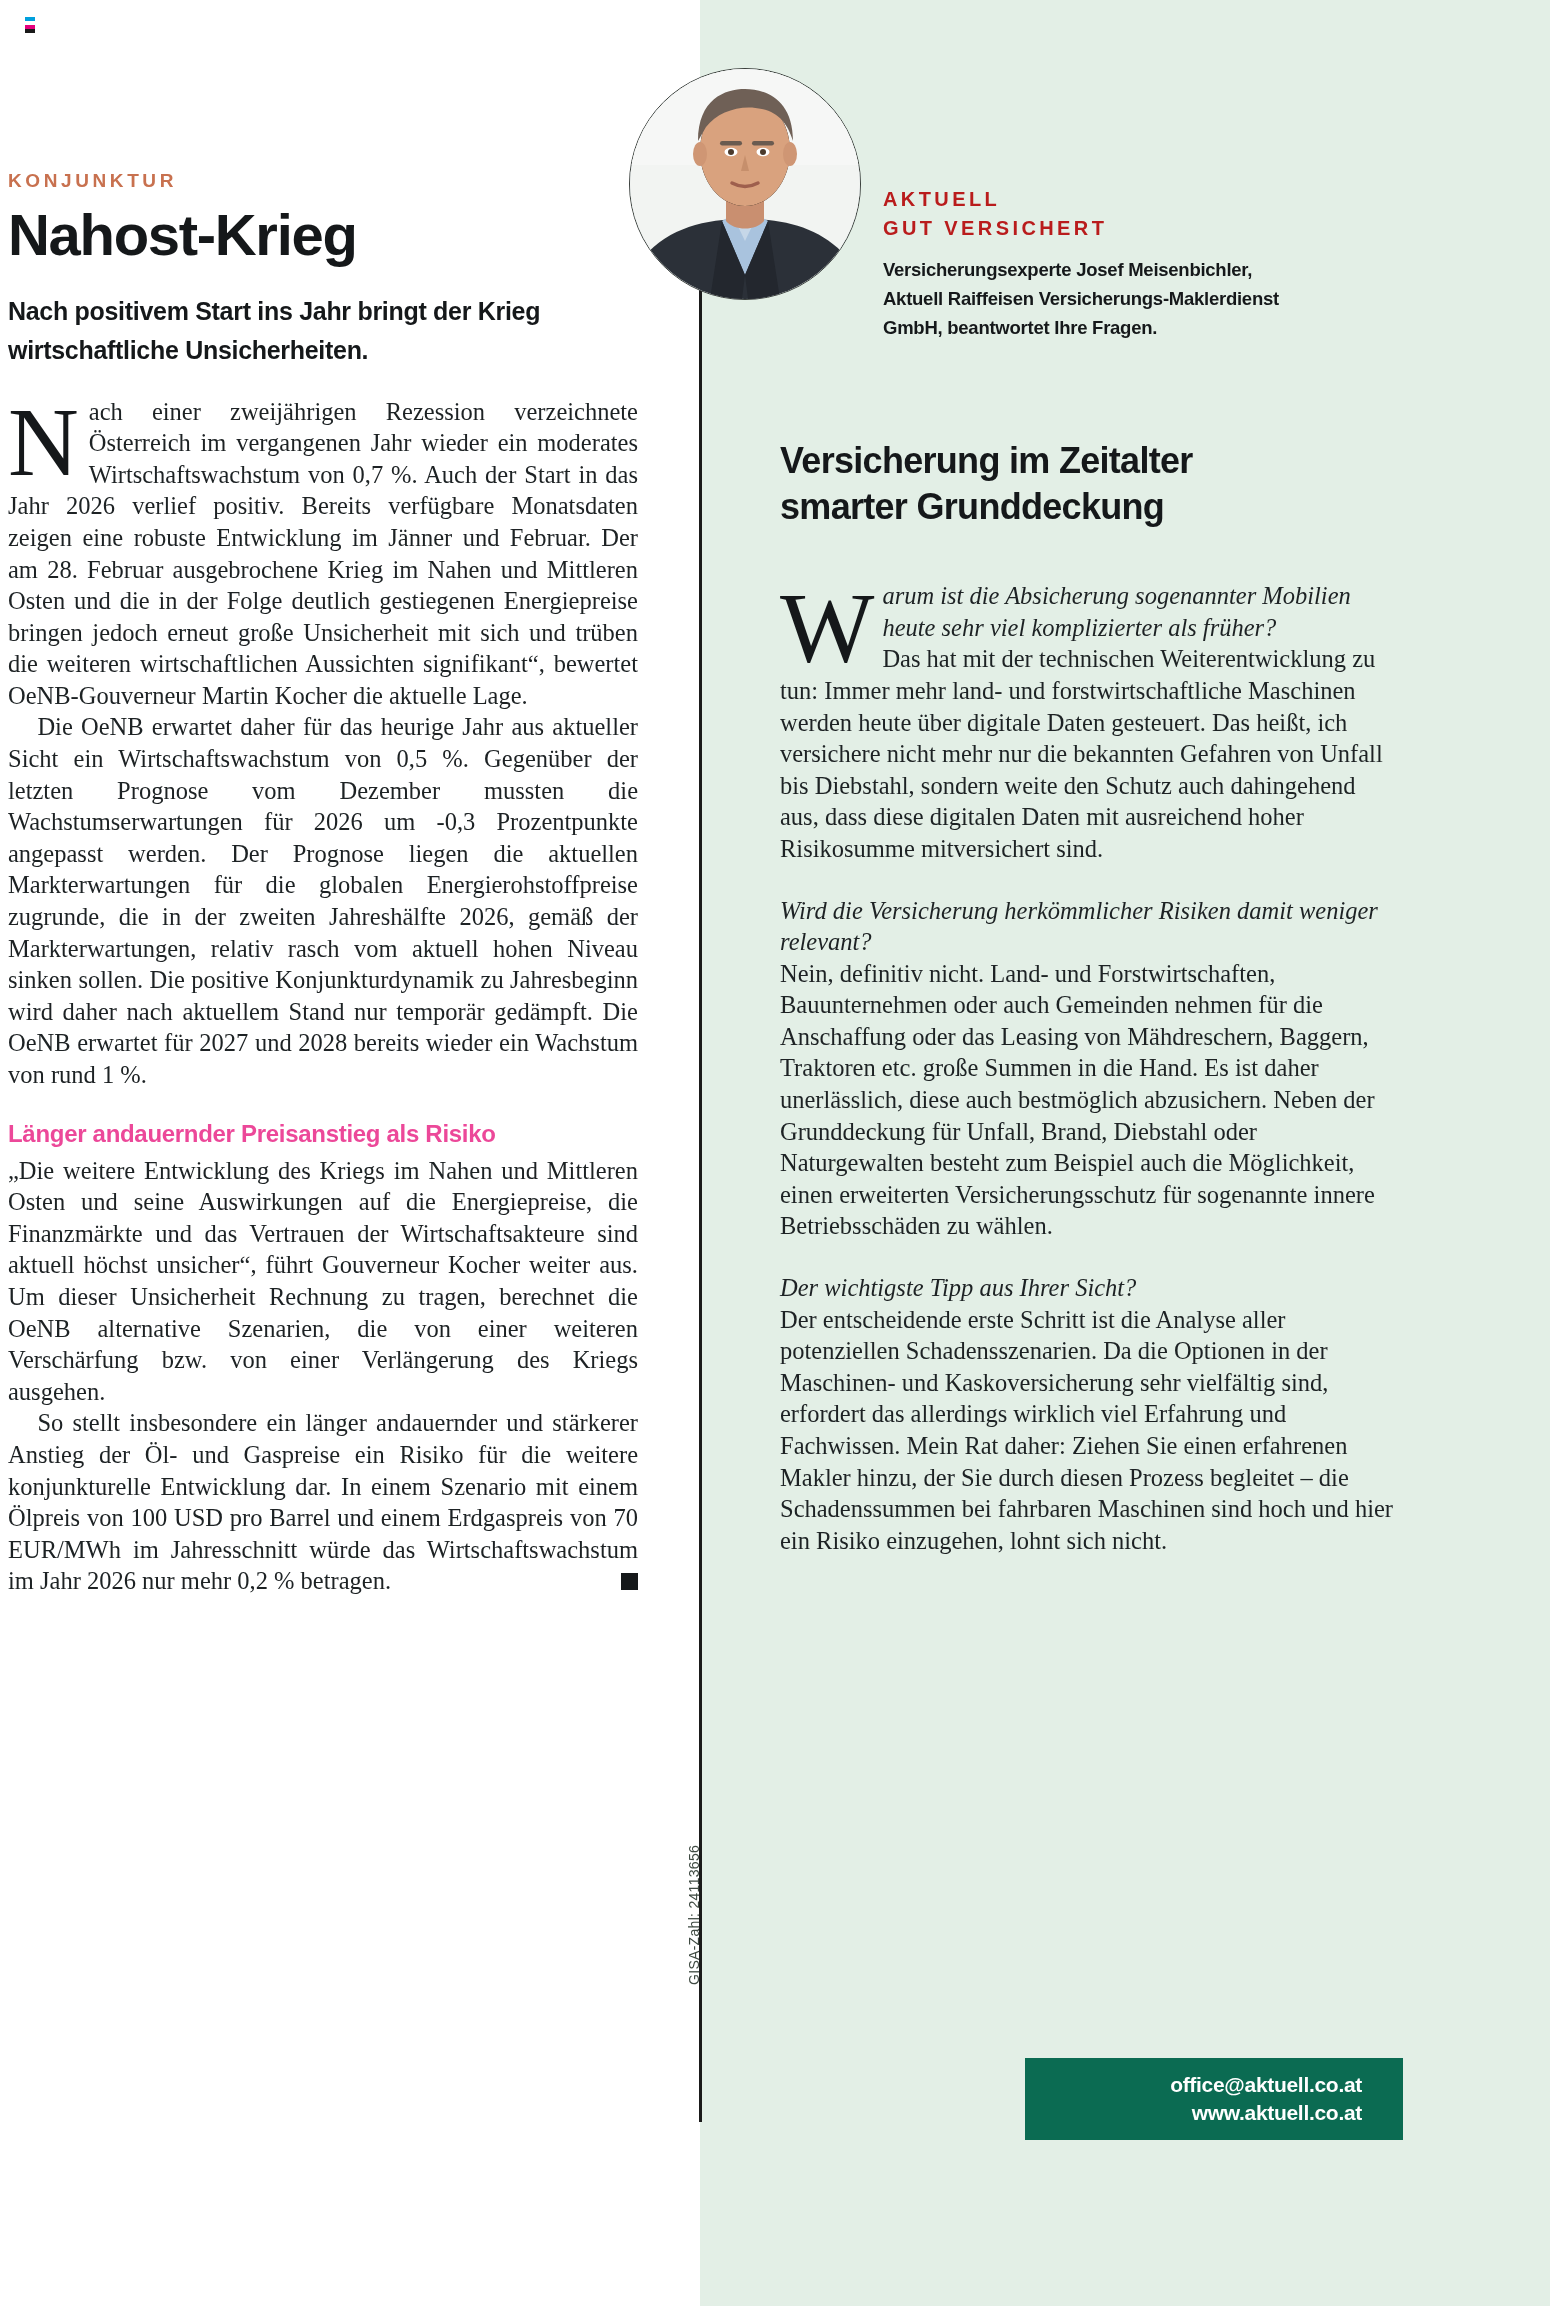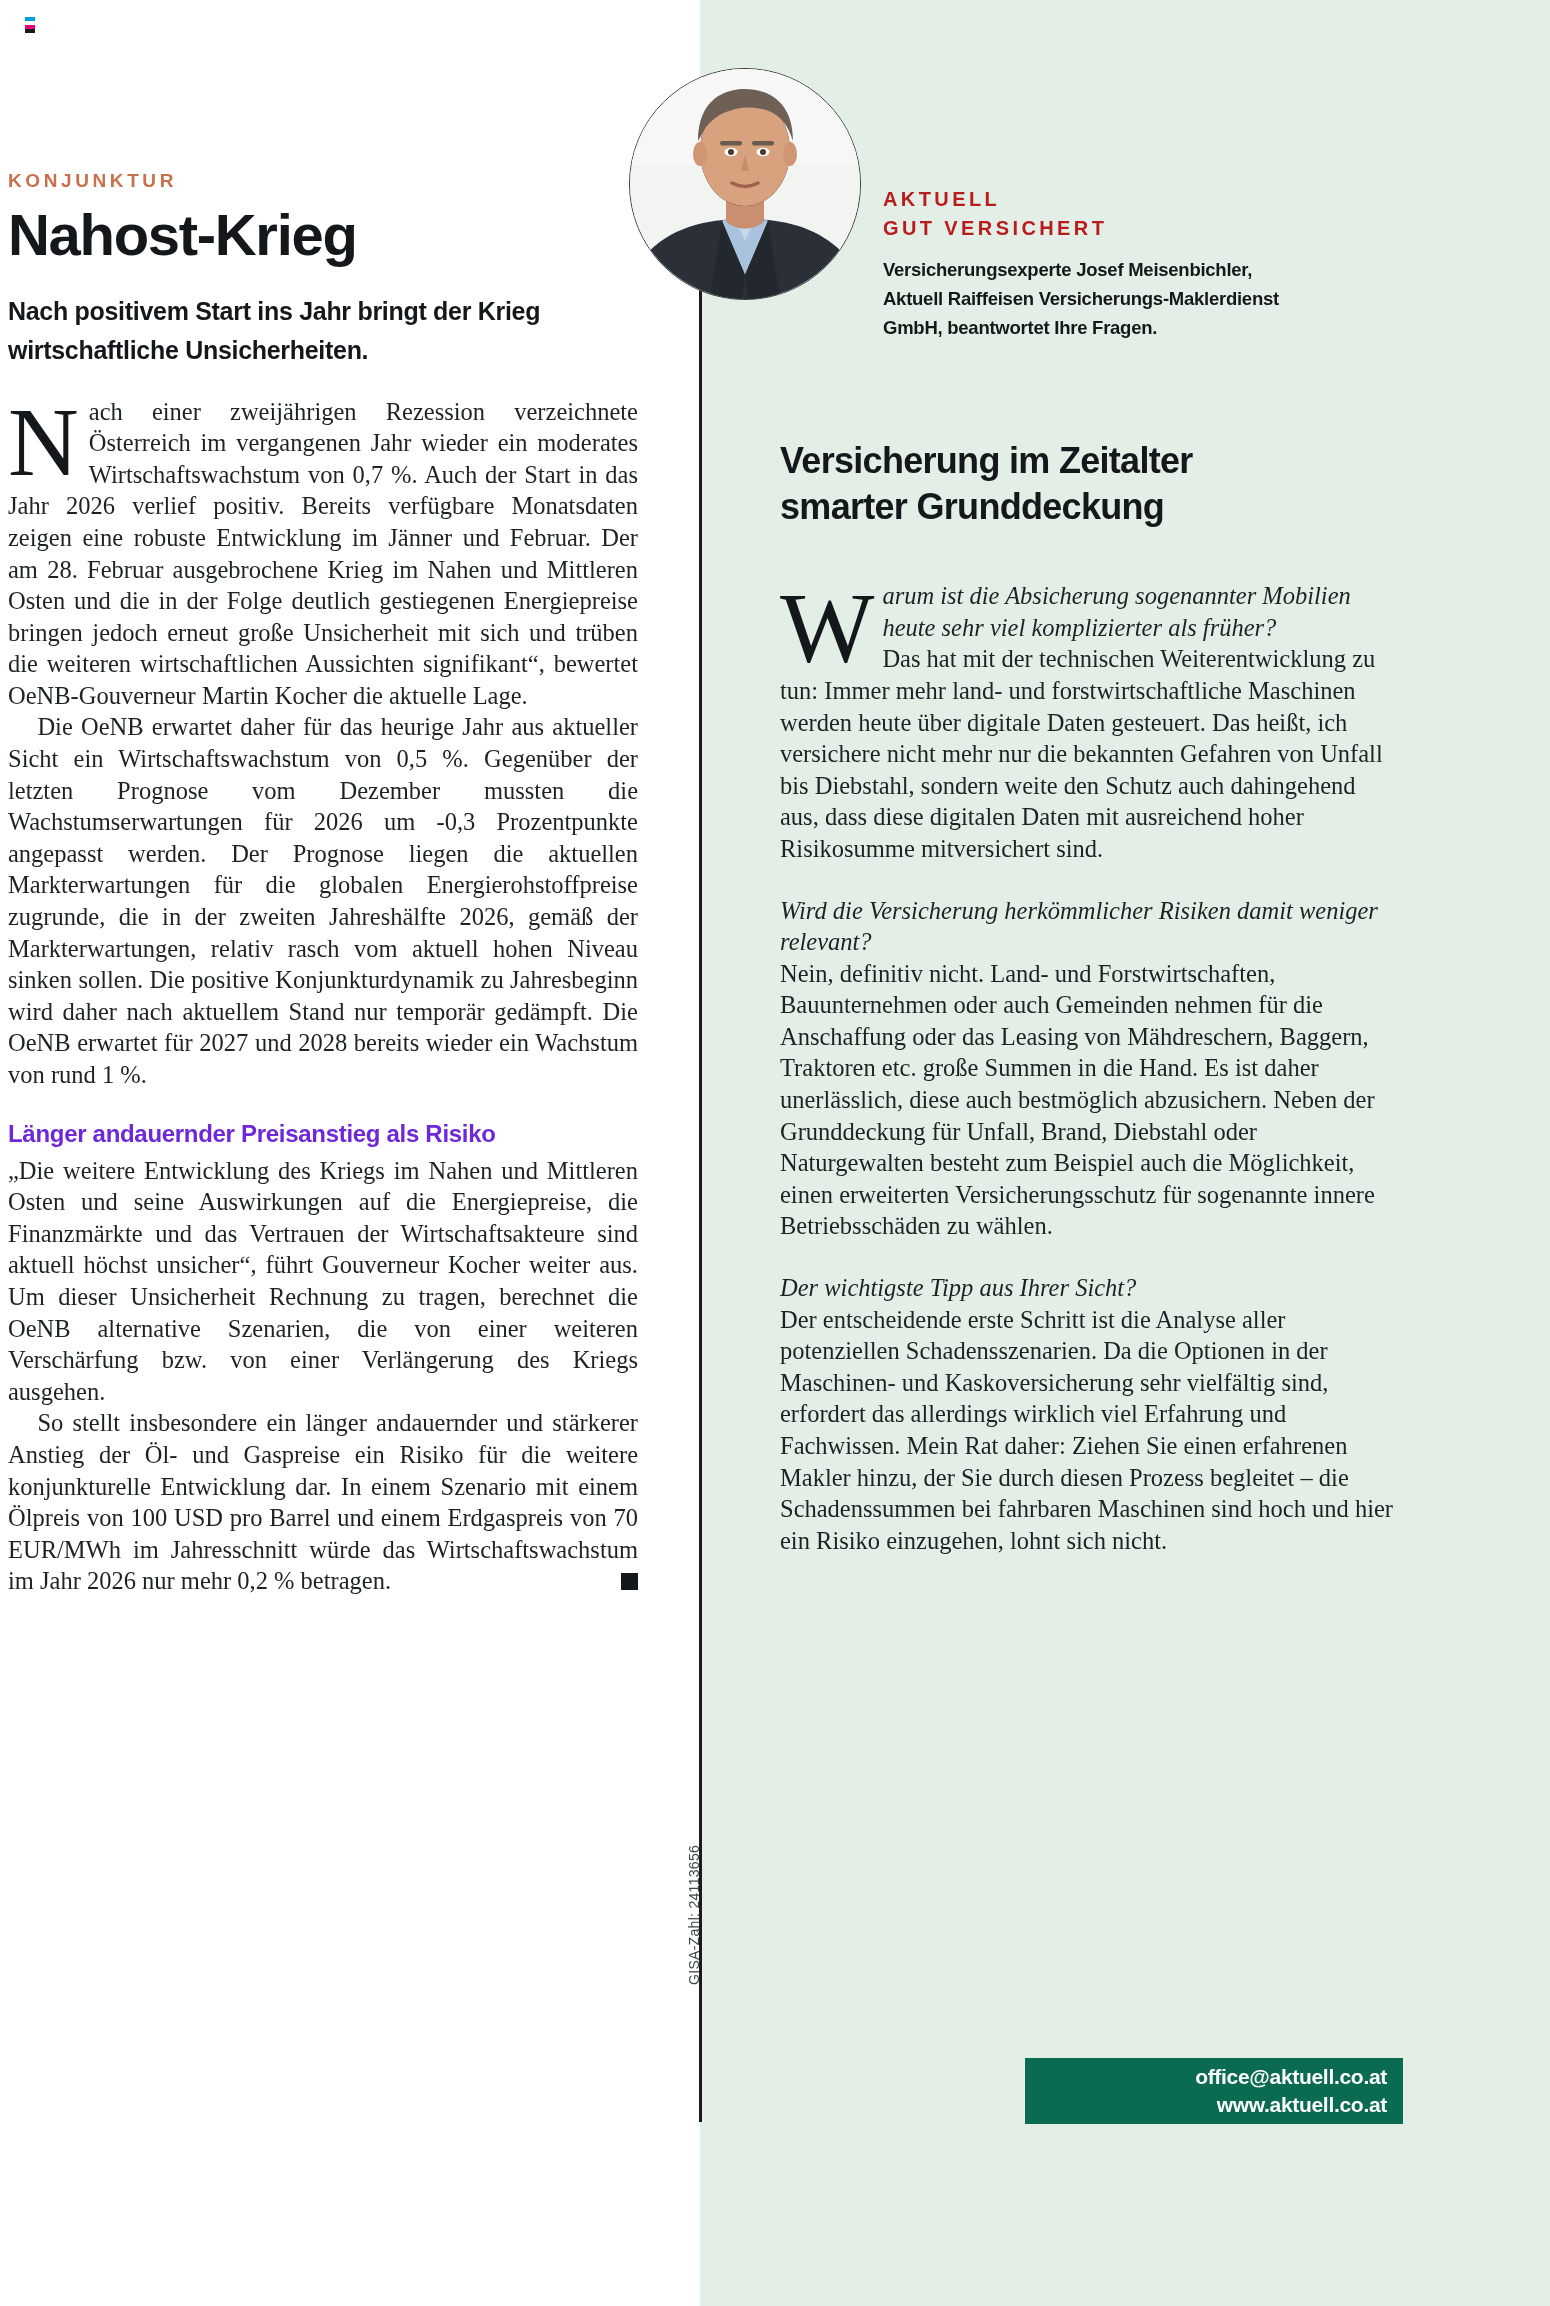--- a/index.html
+++ b/index.html
@@ -126,21 +126,21 @@
     line-height: 0.78;
     font-weight: 400;
     color: #15181a;
     padding: 6px 10px 0 0;
     margin-top: 2px;
   }
   .subhead {
     font-family: "Liberation Sans", sans-serif;
     font-size: 24px; font-weight: 700;
     letter-spacing: -0.3px;
-    color: #6d28d9;
+    color: #ec4899;
     margin: 28px 0 5px 0;
   }
   .endmark {
     display: inline-block;
     width: 17px; height: 17px;
     background: #15181a;
     float: right;
     margin-top: 8px;
   }
 
@@ -212,25 +212,25 @@
     font-size: 100px;
     line-height: 0.8;
     font-style: normal;
     color: #15181a;
     padding: 8px 8px 0 0;
   }
 
   .contact-box {
     position: absolute;
     left: 1025px; top: 2058px;
-    width: 378px; height: 66px;
+    width: 378px; height: 82px;
     background: #0b6b52;
     display: flex; flex-direction: column;
     align-items: flex-end; justify-content: center;
-    padding-right: 16px;
+    padding-right: 41px;
     box-sizing: border-box;
   }
   .contact-line {
     font-family: "Liberation Sans", sans-serif;
     font-size: 21px; font-weight: 700;
     letter-spacing: -0.3px;
     color: #ffffff;
     line-height: 1.35;
   }
 </style>

